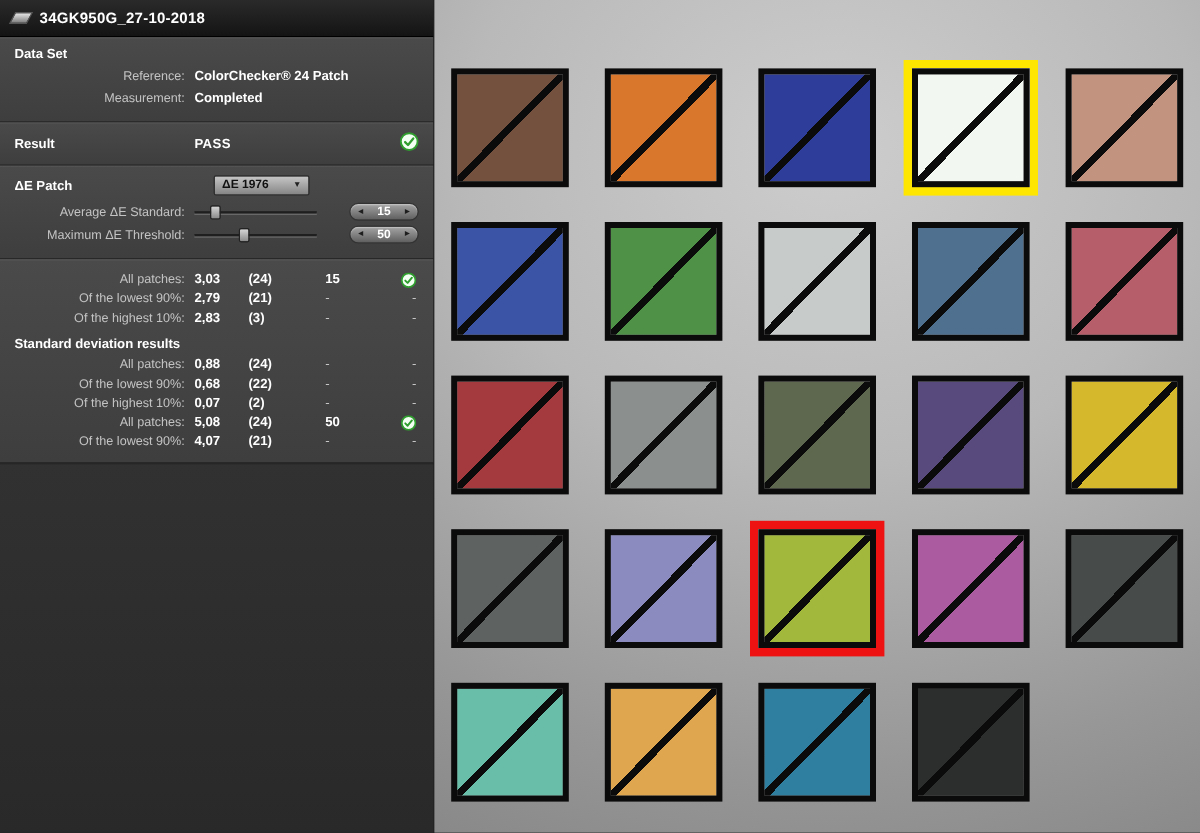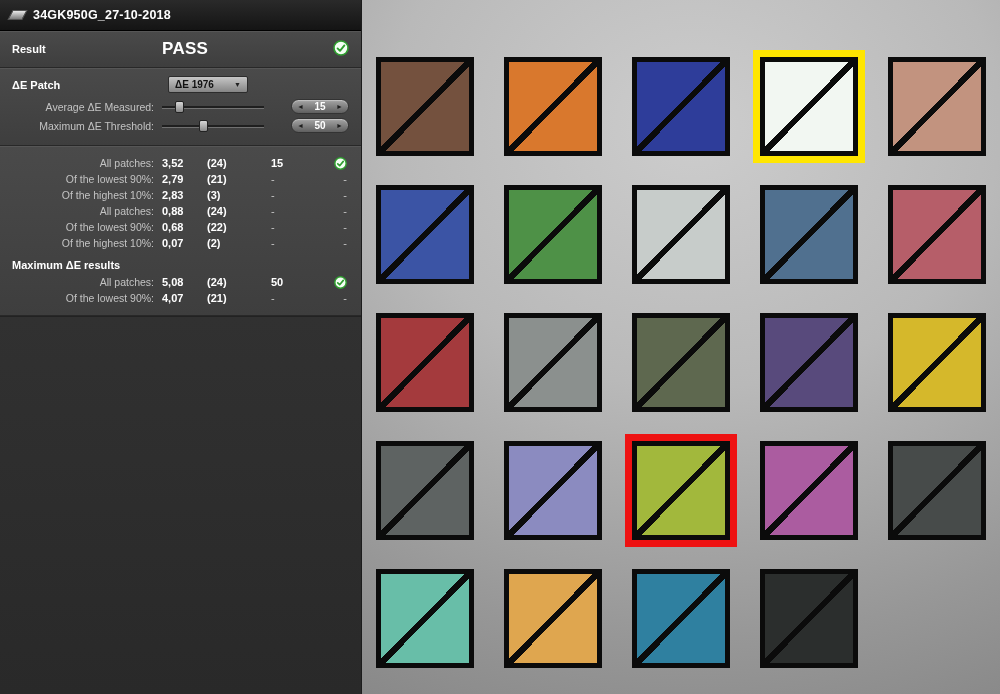--- a/index.html
+++ b/index.html
@@ -13,26 +13,26 @@
   .title-text{color:#fff;font-weight:bold;font-size:12.5px;letter-spacing:.2px;}
 
   .sec{background:linear-gradient(180deg,#4a4a4a,#3e3e3e);border-bottom:1px solid #282828;box-shadow:inset 0 1px 0 rgba(255,255,255,.07);padding:8px 12px;font-size:11px;}
   .sec-header{margin:0 0 6px 0;font-size:11px;font-weight:bold;color:#fff;}
   .kv-row{display:flex;align-items:center;margin:4px 0;line-height:14px;}
   .kv-label{width:150px;text-align:right;padding-right:8px;color:#c3c3c3;font-size:10.5px;box-sizing:border-box;white-space:nowrap;}
   .kv-value{color:#fff;font-weight:bold;font-size:11px;white-space:nowrap;}
 
   .result-row{display:flex;align-items:center;}
   .result-label{width:150px;font-weight:bold;color:#fff;font-size:11px;}
-  .result-value{font-weight:bold;color:#fff;font-size:17px;letter-spacing:.3px;}
+  .result-value{font-weight:bold;color:#fff;font-size:11px;letter-spacing:.3px;}
   .spacer{flex:1;}
 
   .detype-row{display:flex;align-items:center;margin-bottom:6px;}
   .sec-label{width:150px;font-weight:bold;color:#fff;font-size:11px;}
-  .dropdown{margin-left:6px;width:80px;height:17px;display:flex;align-items:center;padding:0 6px;box-sizing:border-box;background:linear-gradient(#c6c6c6,#858585);border:1px solid #2c2c2c;border-radius:2px;color:#111;font-size:10px;font-weight:bold;cursor:default;}
+  .dropdown{margin-left:16px;width:80px;height:17px;display:flex;align-items:center;padding:0 6px;box-sizing:border-box;background:linear-gradient(#c6c6c6,#858585);border:1px solid #2c2c2c;border-radius:2px;color:#111;font-size:10px;font-weight:bold;cursor:default;}
   .dd-arrow{margin-left:auto;font-size:7px;color:#222;}
 
   .slider{position:relative;width:102px;height:12px;margin-right:8px;}
   .slider-track{position:absolute;top:5px;left:0;right:0;height:2px;background:#1f1f1f;box-shadow:0 1px 0 rgba(255,255,255,.25);}
   .slider-thumb{position:absolute;top:0;width:9px;height:12px;margin-left:-4px;background:linear-gradient(#d6d6d6,#8a8a8a);border:1px solid #222;border-radius:2px;box-sizing:border-box;}
   .spinner{margin-left:auto;width:58px;height:15px;display:flex;align-items:center;justify-content:space-between;padding:0 5px;box-sizing:border-box;border-radius:8px;background:linear-gradient(#a5a5a5,#5f5f5f);border:1px solid #333;box-shadow:inset 0 1px 1px rgba(255,255,255,.35);}
   .spin-arrow{font-size:7px;color:#1e1e1e;line-height:1;}
   .spin-value{color:#fff;font-weight:bold;font-size:10px;}
 
   .res-colheads{display:flex;align-items:baseline;margin-bottom:4px;}
@@ -64,20 +64,31 @@
 
 <div class="window">
 
   <aside class="panel">
 
     <div class="titlebar">
       <span class="title-icon"></span>
       <span class="title-text">34GK950G_27-10-2018</span>
     </div>
 
+    <section class="sec">
+      <h3 class="sec-header">Data Set</h3>
+      <div class="kv-row">
+        <div class="kv-label">Reference:</div>
+        <div class="kv-value">ColorChecker® 24 Patch</div>
+      </div>
+      <div class="kv-row">
+        <div class="kv-label">Measurement:</div>
+        <div class="kv-value">Completed</div>
+      </div>
+    </section>
 
     <section class="sec">
       <div class="result-row">
         <div class="result-label">Result</div>
         <div class="result-value">PASS</div>
         <div class="spacer"></div>
         <span>
           <svg width="16" height="16" viewBox="0 0 16 16">
             <circle cx="8" cy="8" r="7" fill="#f4fff4" stroke="#2f9e2f" stroke-width="1.6"></circle>
             <path d="M4.6 8.4 L7 10.8 L11.4 5.4" fill="none" stroke="#2f9e2f" stroke-width="1.9" stroke-linecap="round" stroke-linejoin="round"></path>
@@ -89,21 +100,21 @@
     <section class="sec">
       <div class="detype-row">
         <div class="sec-label">ΔE Patch</div>
         <div class="dropdown">
           <span>ΔE 1976</span>
           <span class="dd-arrow">▼</span>
         </div>
       </div>
 
       <div class="kv-row">
-        <div class="kv-label">Average  ΔE Measured:</div>
+        <div class="kv-label">Average  ΔE Standard:</div>
         <div class="slider">
           <div class="slider-track"></div>
           <div class="slider-thumb" id="thumb-avg" style="left: 17%;"></div>
         </div>
         <div class="spinner">
           <span class="spin-arrow">◄</span>
           <span class="spin-value">15</span>
           <span class="spin-arrow">►</span>
         </div>
       </div>
@@ -119,21 +130,21 @@
           <span class="spin-value">50</span>
           <span class="spin-arrow">►</span>
         </div>
       </div>
     </section>
 
     <section class="sec">
       <div>
           <div class="res-row">
     <div class="res-label">All patches:</div>
-    <div class="res-measured">3,52</div>
+    <div class="res-measured">3,03</div>
     <div class="res-patches">(24)</div>
     <div class="res-tol">15</div>
     <div class="res-check">
               <svg width="13" height="13" viewBox="0 0 16 16">
                 <circle cx="8" cy="8" r="7" fill="#f4fff4" stroke="#2f9e2f" stroke-width="1.8"></circle>
                 <path d="M4.6 8.4 L7 10.8 L11.4 5.4" fill="none" stroke="#2f9e2f" stroke-width="2" stroke-linecap="round" stroke-linejoin="round"></path>
               </svg>
             </div>
   </div>
           <div class="res-row">
@@ -145,20 +156,21 @@
   </div>
           <div class="res-row">
     <div class="res-label">Of the highest 10%:</div>
     <div class="res-measured">2,83</div>
     <div class="res-patches">(3)</div>
     <div class="res-tol dash">-</div>
     <div class="res-check dash">-</div>
   </div>
         </div>
 
+      <div class="res-subheader">Standard deviation results</div>
       <div>
           <div class="res-row">
     <div class="res-label">All patches:</div>
     <div class="res-measured">0,88</div>
     <div class="res-patches">(24)</div>
     <div class="res-tol dash">-</div>
     <div class="res-check dash">-</div>
   </div>
           <div class="res-row">
     <div class="res-label">Of the lowest 90%:</div>
@@ -169,21 +181,20 @@
   </div>
           <div class="res-row">
     <div class="res-label">Of the highest 10%:</div>
     <div class="res-measured">0,07</div>
     <div class="res-patches">(2)</div>
     <div class="res-tol dash">-</div>
     <div class="res-check dash">-</div>
   </div>
         </div>
 
-      <div class="res-subheader">Maximum ΔE results</div>
       <div>
           <div class="res-row">
     <div class="res-label">All patches:</div>
     <div class="res-measured">5,08</div>
     <div class="res-patches">(24)</div>
     <div class="res-tol">50</div>
     <div class="res-check">
               <svg width="13" height="13" viewBox="0 0 16 16">
                 <circle cx="8" cy="8" r="7" fill="#f4fff4" stroke="#2f9e2f" stroke-width="1.8"></circle>
                 <path d="M4.6 8.4 L7 10.8 L11.4 5.4" fill="none" stroke="#2f9e2f" stroke-width="2" stroke-linecap="round" stroke-linejoin="round"></path>

